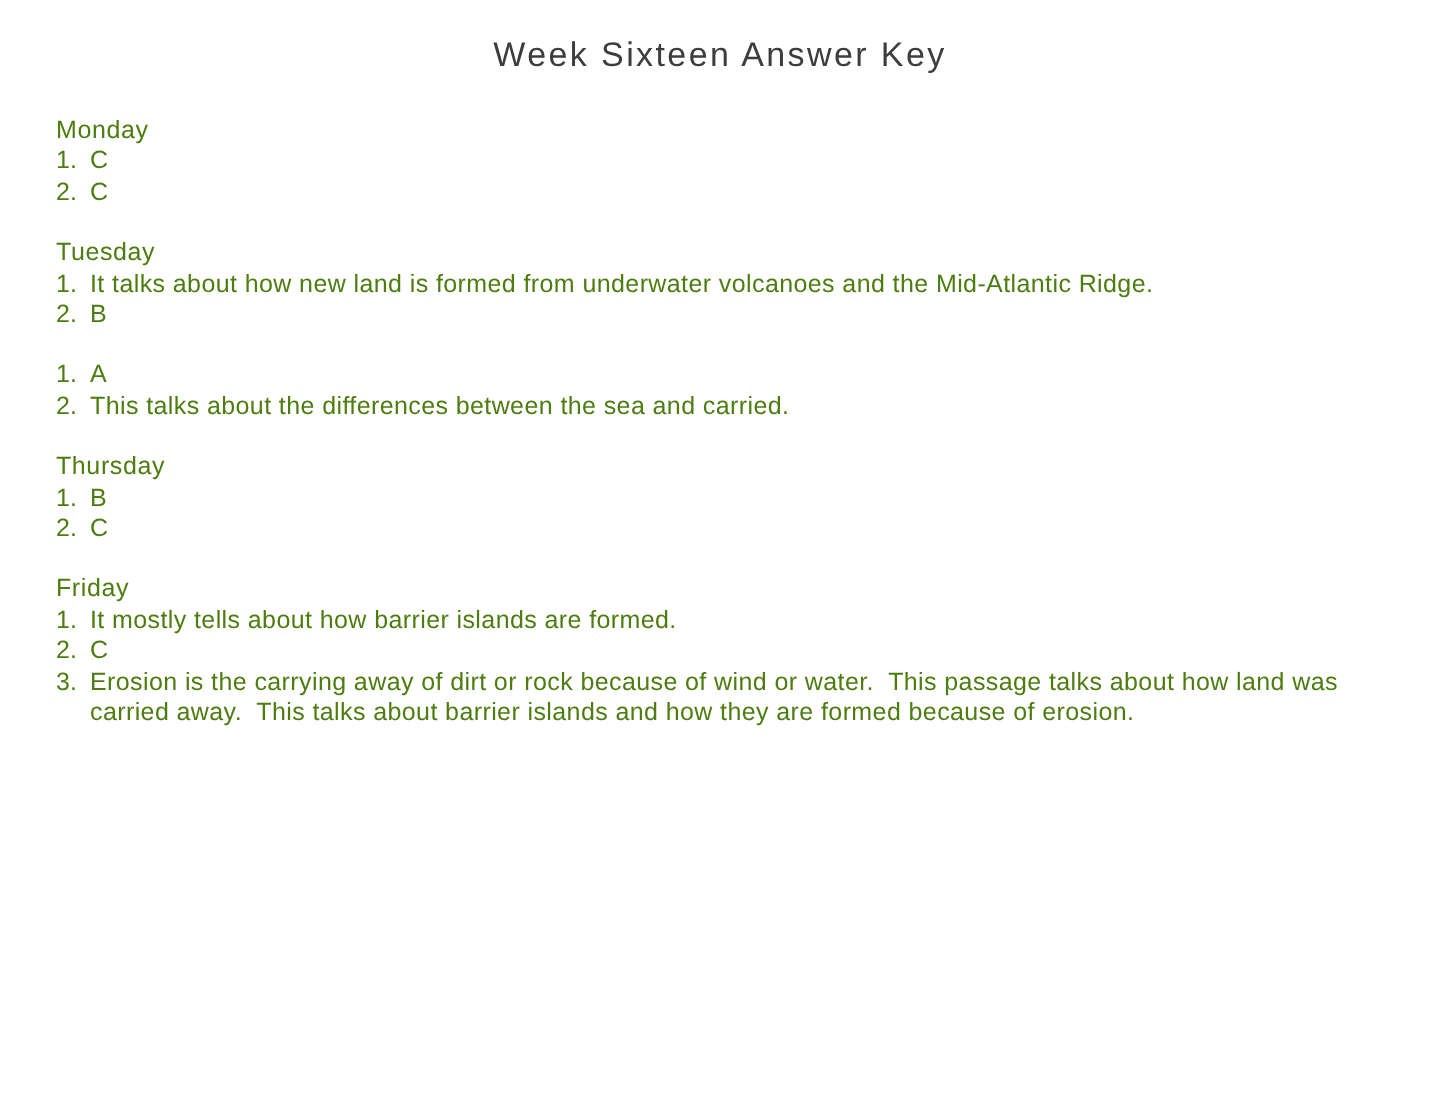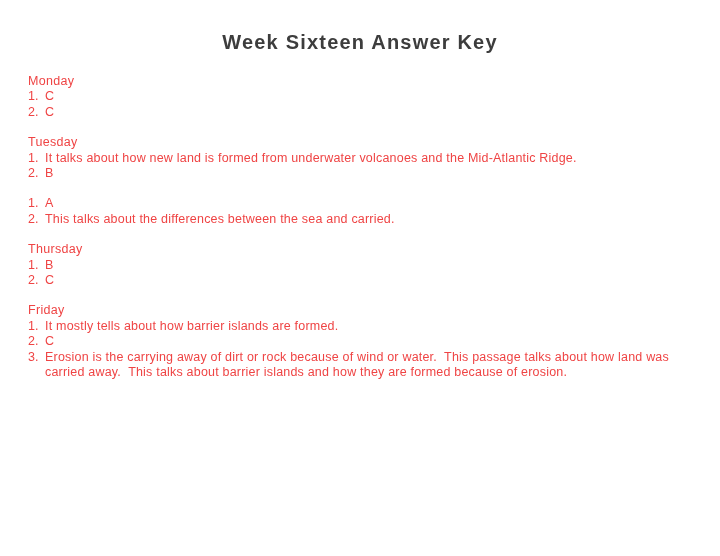--- a/index.html
+++ b/index.html
@@ -11,32 +11,32 @@
     position: relative;
     width: 720px;
     height: 556px;
     background: #ffffff;
     font-family: "Liberation Sans", sans-serif;
     color: #3a3a3a;
     overflow: hidden;
   }
   .page-title {
     margin: 0;
-    padding-top: 31px;
+    padding-top: 18px;
     text-align: center;
-    font-size: 20px;
-    font-weight: bold;
+    font-size: 17px;
+    font-weight: normal;
     letter-spacing: 1.2px;
     color: #3d3d3d;
   }
   .content {
     margin: 20px 46px 0 28px;
     font-size: 12.5px;
     line-height: 15.4px;
-    color: #ef4444;
+    color: #4d7c0f;
   }
   .day-section {
     margin-bottom: 15px;
   }
   .day-heading {
     letter-spacing: 0.3px;
   }
   .answer-row {
     display: flex;
     align-items: flex-start;

